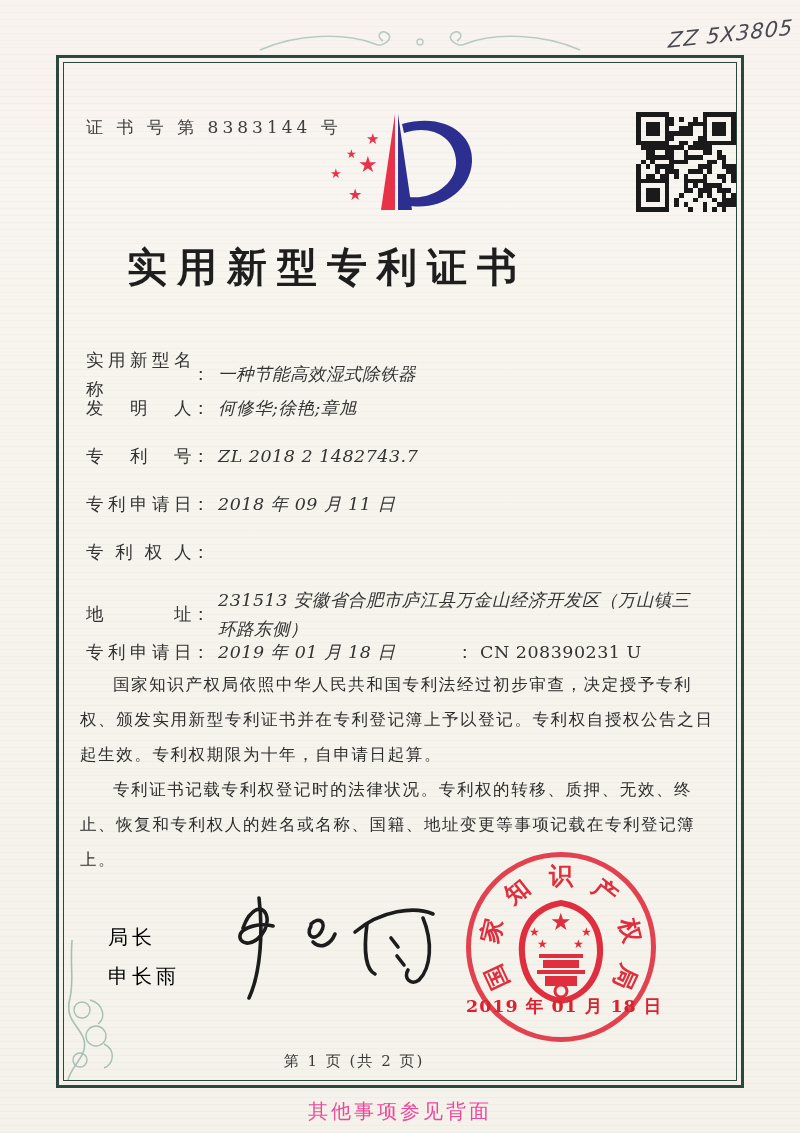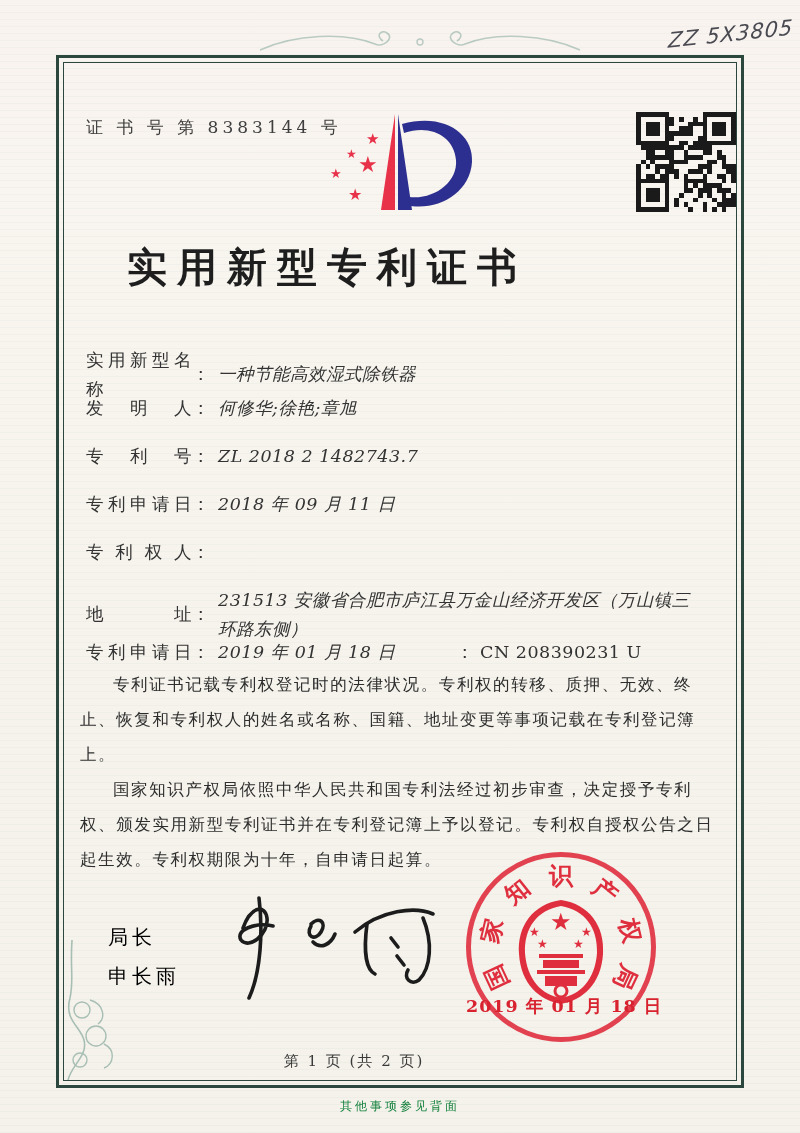--- a/index.html
+++ b/index.html
@@ -62,21 +62,21 @@
   .seal-date{
     position:absolute;left:466px;top:994px;width:190px;text-align:center;
     font-size:17.5px;font-weight:700;color:#d8222f;letter-spacing:1px;white-space:nowrap;
   }
   .page-note{
     position:absolute;left:0;top:1052px;width:708px;text-align:center;
     font-size:15px;color:#3a3a3a;letter-spacing:2px;
   }
   .back-note{
     position:absolute;left:0;top:1098px;width:800px;text-align:center;
-    font-size:12px;color:#15803d;letter-spacing:3px;
+    font-size:20px;color:#ec4899;letter-spacing:3px;
   }
   .ornament{position:absolute;pointer-events:none;}
 </style>
 </head>
 <body>
 
 <div class="handwritten-code">ZZ 5X3805</div>
 
 <svg class="ornament" style="left:255px;top:28px;opacity:.55" width="330" height="30" viewBox="0 0 330 30">
   <path d="M5,22 C40,6 90,4 120,16 C128,20 140,10 132,5 C126,1 120,8 128,13" fill="none" stroke="#86aa9f" stroke-width="1.6"></path>
@@ -389,22 +389,22 @@
       <span class="fcolon">：</span>
     <span class="fvalue">2019 年 01 月 18 日</span>
     <span class="grant-group2">
         <span class="fcolon">：</span>
       <span>CN 208390231 U</span>
     </span>
   </div>
 </div>
 
 <div class="paragraphs">
+  <p>国家知识产权局依照中华人民共和国专利法经过初步审查，决定授予专利权、颁发实用新型专利证书并在专利登记簿上予以登记。专利权自授权公告之日起生效。专利权期限为十年，自申请日起算。</p>
   <p>专利证书记载专利权登记时的法律状况。专利权的转移、质押、无效、终止、恢复和专利权人的姓名或名称、国籍、地址变更等事项记载在专利登记簿上。</p>
-  <p>国家知识产权局依照中华人民共和国专利法经过初步审查，决定授予专利权、颁发实用新型专利证书并在专利登记簿上予以登记。专利权自授权公告之日起生效。专利权期限为十年，自申请日起算。</p>
 </div>
 
 <div class="signer">
   <div>局长</div>
   <div>申长雨</div>
 </div>
 
 <svg class="signature-svg" width="230" height="130" viewBox="0 0 230 130">
   <g fill="none" stroke="#1c1c1c" stroke-width="3.6" stroke-linecap="round">
     <path d="M28,48 C36,26 50,24 52,38 C54,54 34,70 26,60 C20,50 40,42 58,46"></path>

